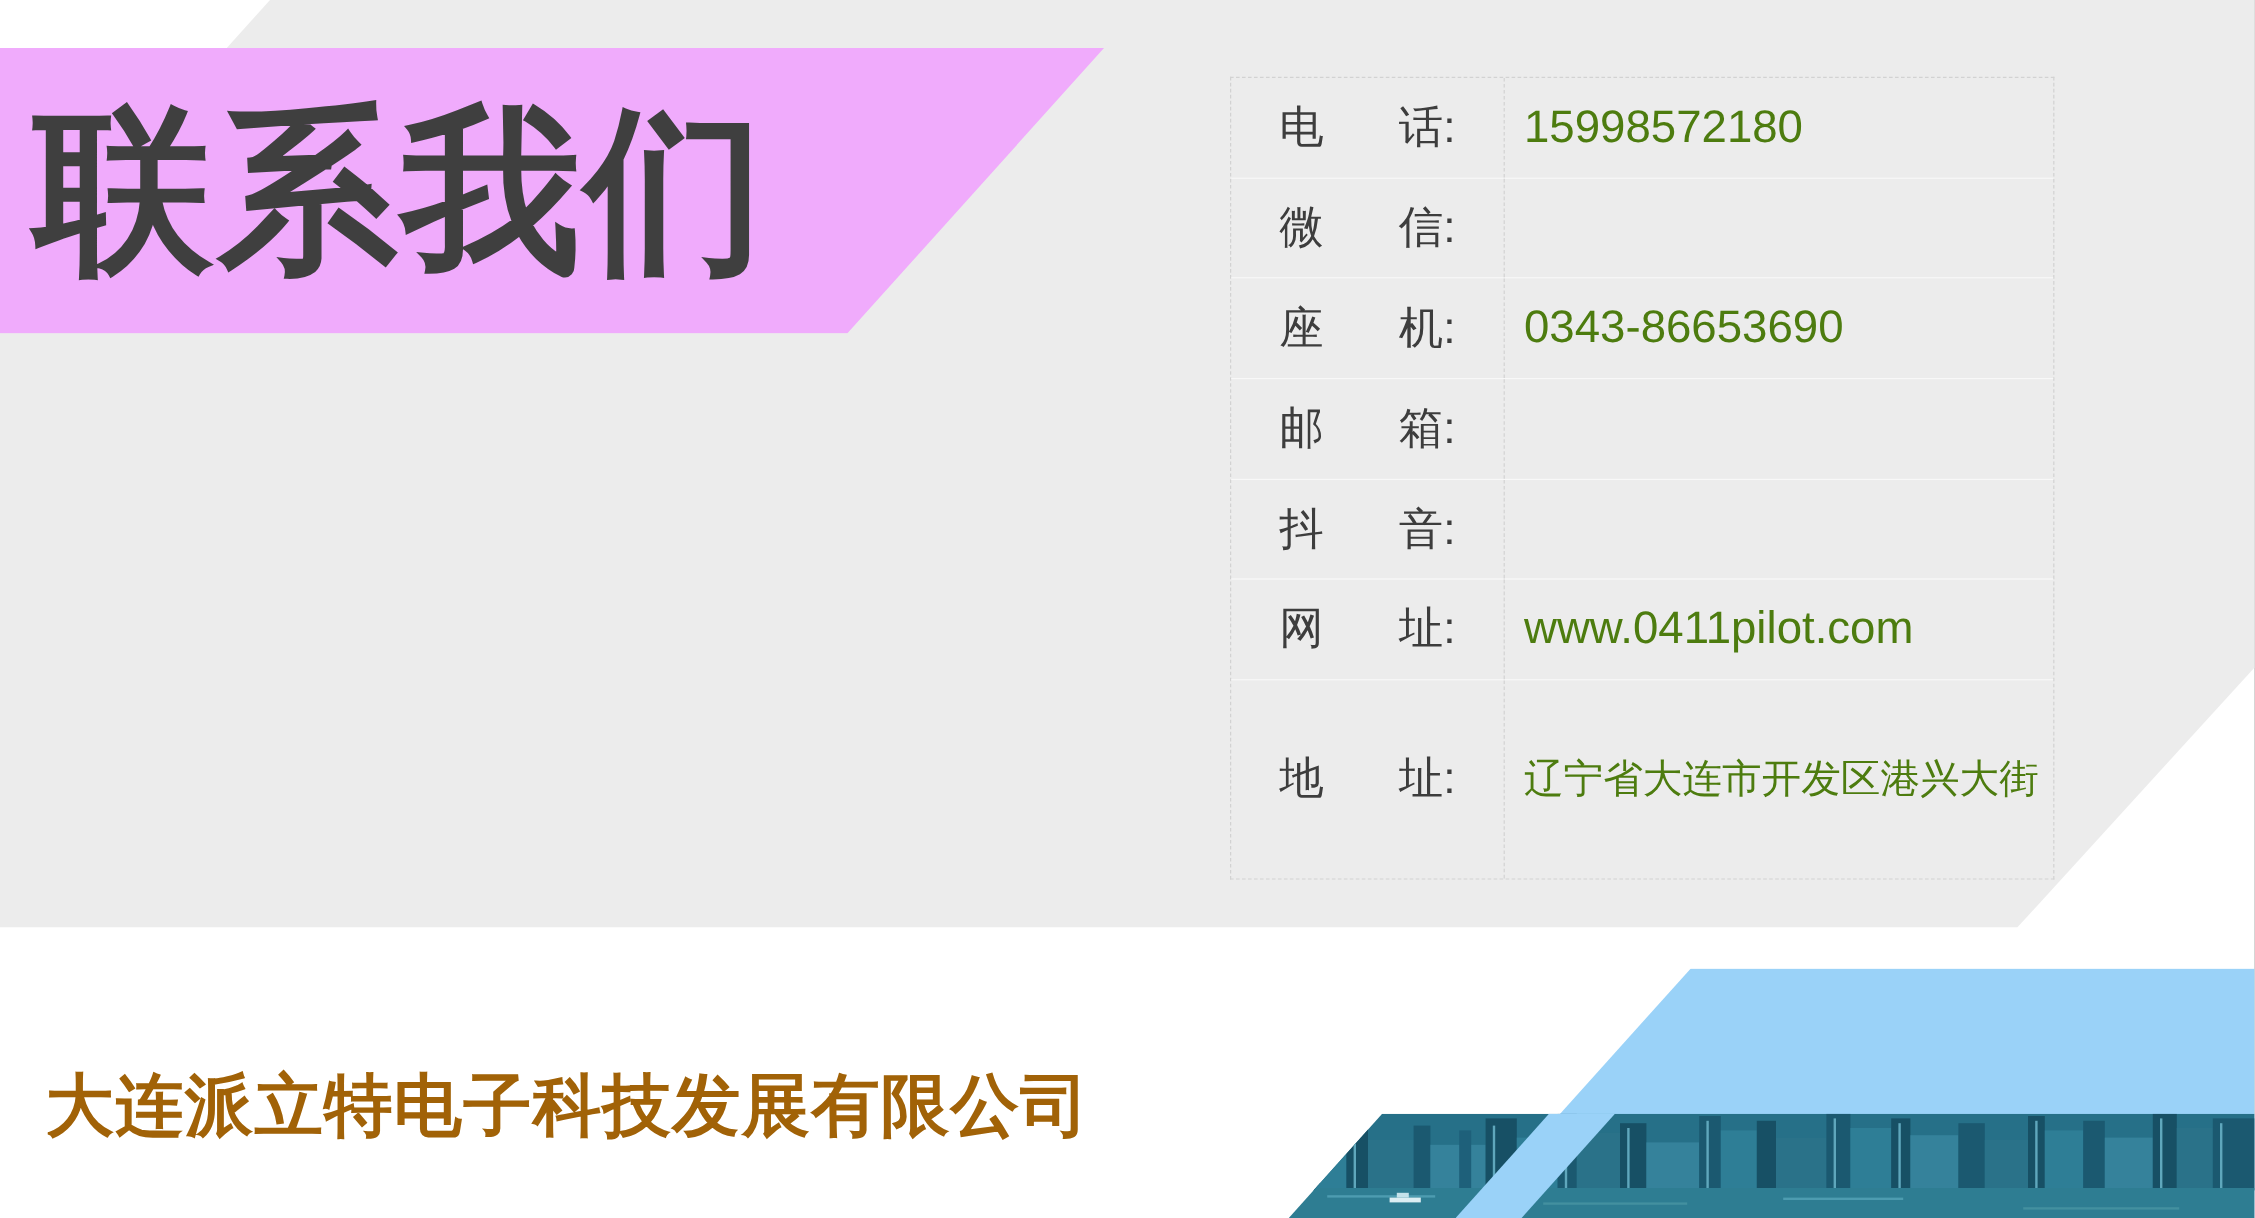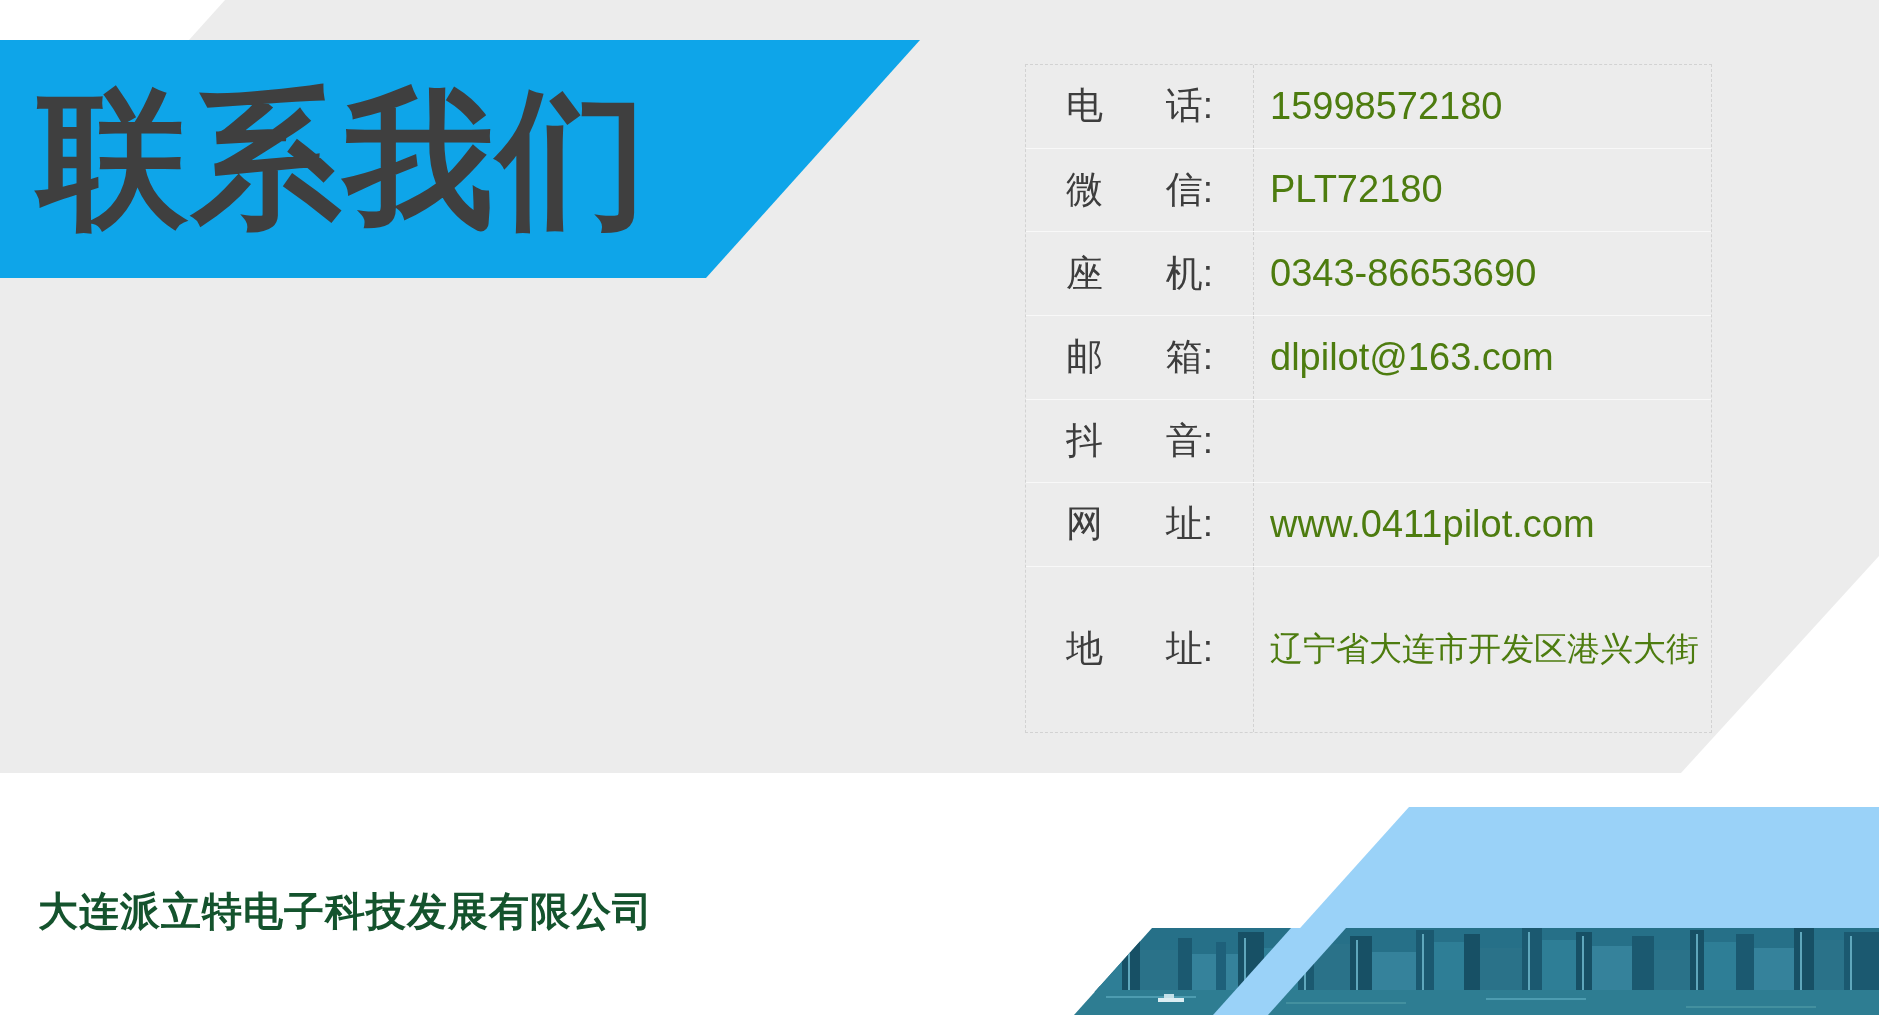--- a/index.html
+++ b/index.html
@@ -12,23 +12,23 @@
   }
   
   .gray-bg{
     position:absolute;inset:0;
     background:#ECECEC;
     clip-path:polygon(225px 0px,1879px 0px,1879px 556px,1681px 773px,0px 773px,0px 250px);
   }
   
   .title-block{
     position:absolute;left:0;top:40px;width:920px;height:238px;
-    background:#0ea5e9;
+    background:#f0abfc;
     clip-path:polygon(0 0,920px 0,706px 238px,0 238px);
-    display:flex;align-items:center;padding-left:10px;
+    display:flex;align-items:center;
   }
   .page-title{
     margin:0 0 0 28px;
     font-size:150px;
     font-weight:800;
     letter-spacing:3px;
     color:#3F3F3F;
     line-height:1;
     white-space:nowrap;
   }
@@ -64,22 +64,22 @@
   }
   .c-row.address .cell-value{
     flex-direction:column;
     align-items:flex-start;
     justify-content:center;
     font-size:33px;
   }
   
   .company-name{
     position:absolute;left:38px;top:884px;
-    font-size:40px;font-weight:700;
-    color:#14532d;letter-spacing:1px;
+    font-size:57px;font-weight:700;
+    color:#a16207;letter-spacing:1px;
     white-space:nowrap;
   }
   
   .blue-shape{
     position:absolute;left:1222px;top:807px;width:657px;height:208px;
     background:#9AD2F8;
     clip-path:polygon(187px 0,657px 0,657px 208px,0 208px);
   }
   .photo-band{
     position:absolute;left:1066px;top:928px;width:813px;height:87px;
@@ -111,37 +111,35 @@
           <span>话:</span>
       </div>
       <div class="cell-value">15998572180</div>
     </div>
 
     <div class="c-row">
       <div class="cell-label">
         <span>微</span>
           <span>信:</span>
       </div>
-      <div class="cell-value">PLT72180</div>
     </div>
 
     <div class="c-row">
       <div class="cell-label">
         <span>座</span>
           <span>机:</span>
       </div>
       <div class="cell-value">0343-86653690</div>
     </div>
 
     <div class="c-row">
       <div class="cell-label">
         <span>邮</span>
           <span>箱:</span>
       </div>
-      <div class="cell-value">dlpilot@163.com</div>
     </div>
 
     <div class="c-row">
       <div class="cell-label">
         <span>抖</span>
           <span>音:</span>
       </div>
     </div>
 
     <div class="c-row">

